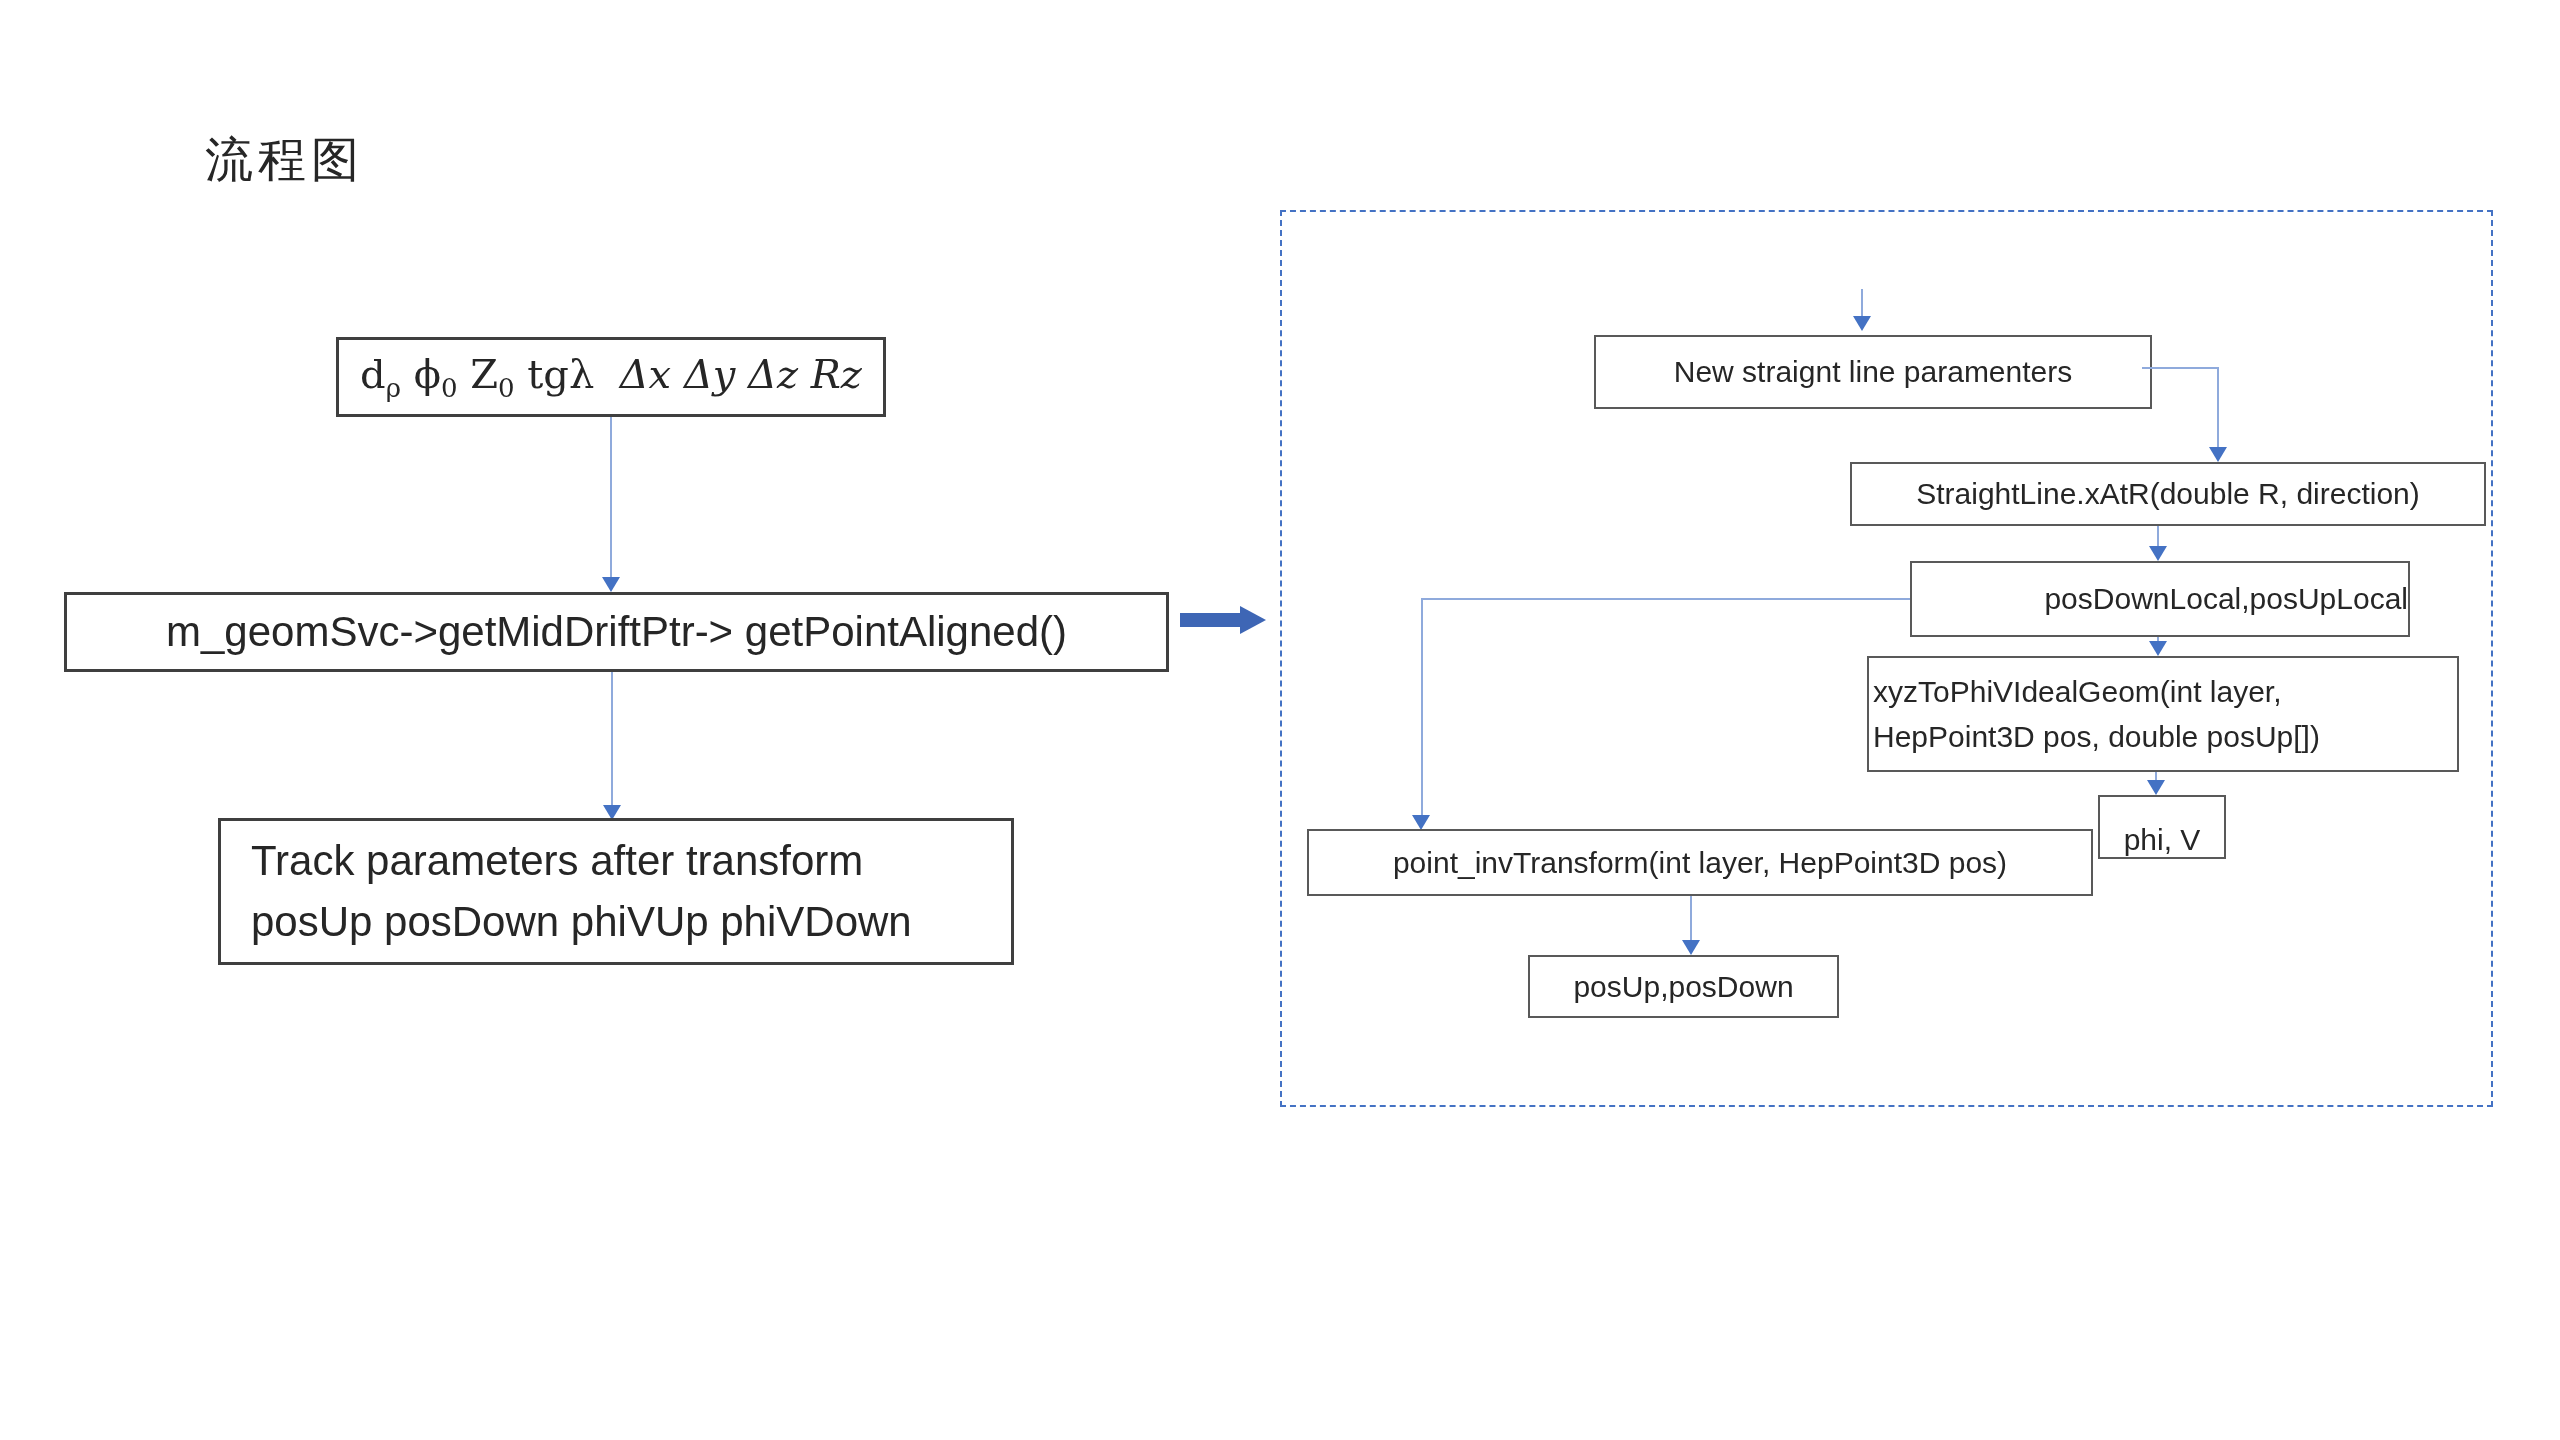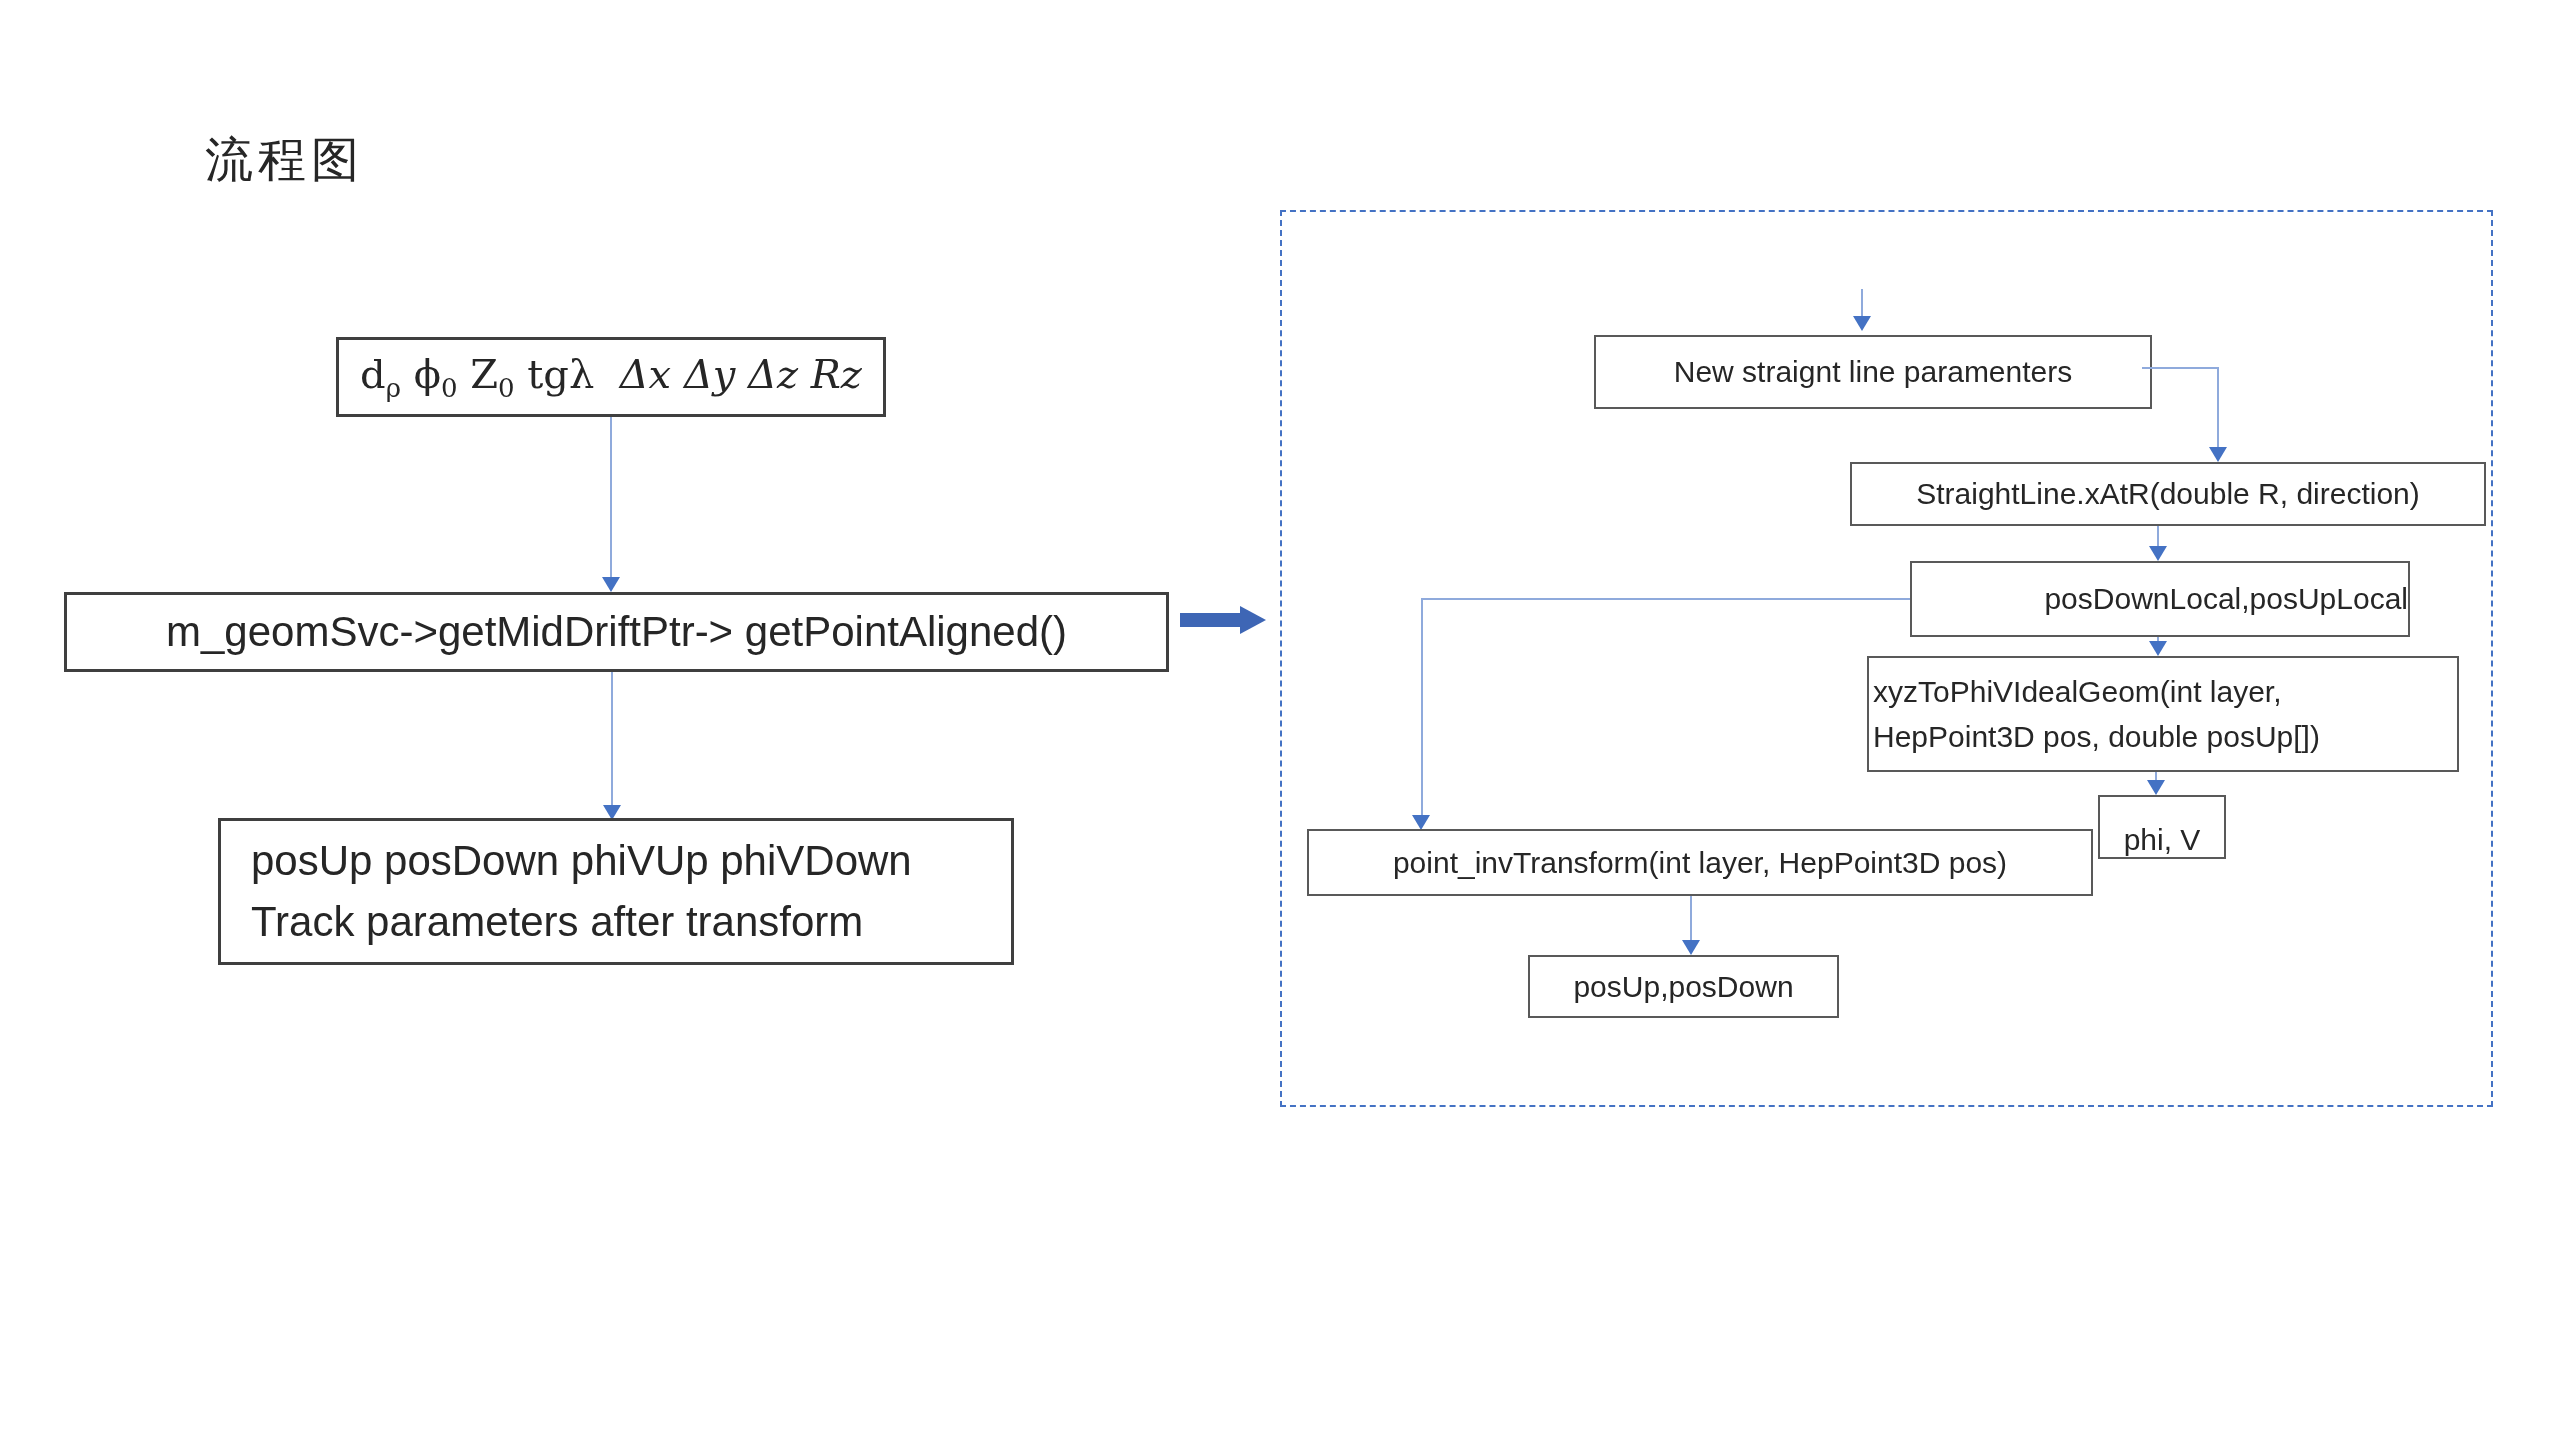--- a/index.html
+++ b/index.html
@@ -56,22 +56,22 @@
   <div class="ah-down" style="left:602px;top:577px;"></div>
 
   <div class="box f42" style="left:64px;top:592px;width:1105px;height:80px;">
     <span>m_geomSvc-&gt;getMidDriftPtr-&gt; getPointAligned()</span>
   </div>
 
   <div class="vline" style="left:611px;top:672px;height:134px;"></div>
   <div class="ah-down" style="left:603px;top:805px;"></div>
 
   <div class="box multiline f42" style="left:218px;top:818px;width:796px;height:147px;">
+    <span>Track parameters after transform</span>
     <span>posUp posDown phiVUp phiVDown</span>
-    <span>Track parameters after transform</span>
   </div>
 
   <div class="big-arrow-shaft"></div>
   <div class="big-arrow-head"></div>
 
   <div class="dashed-region"></div>
 
 
   <div class="vline" style="left:1861px;top:289px;height:28px;"></div>
   <div class="ah-down" style="left:1853px;top:316px;"></div>

